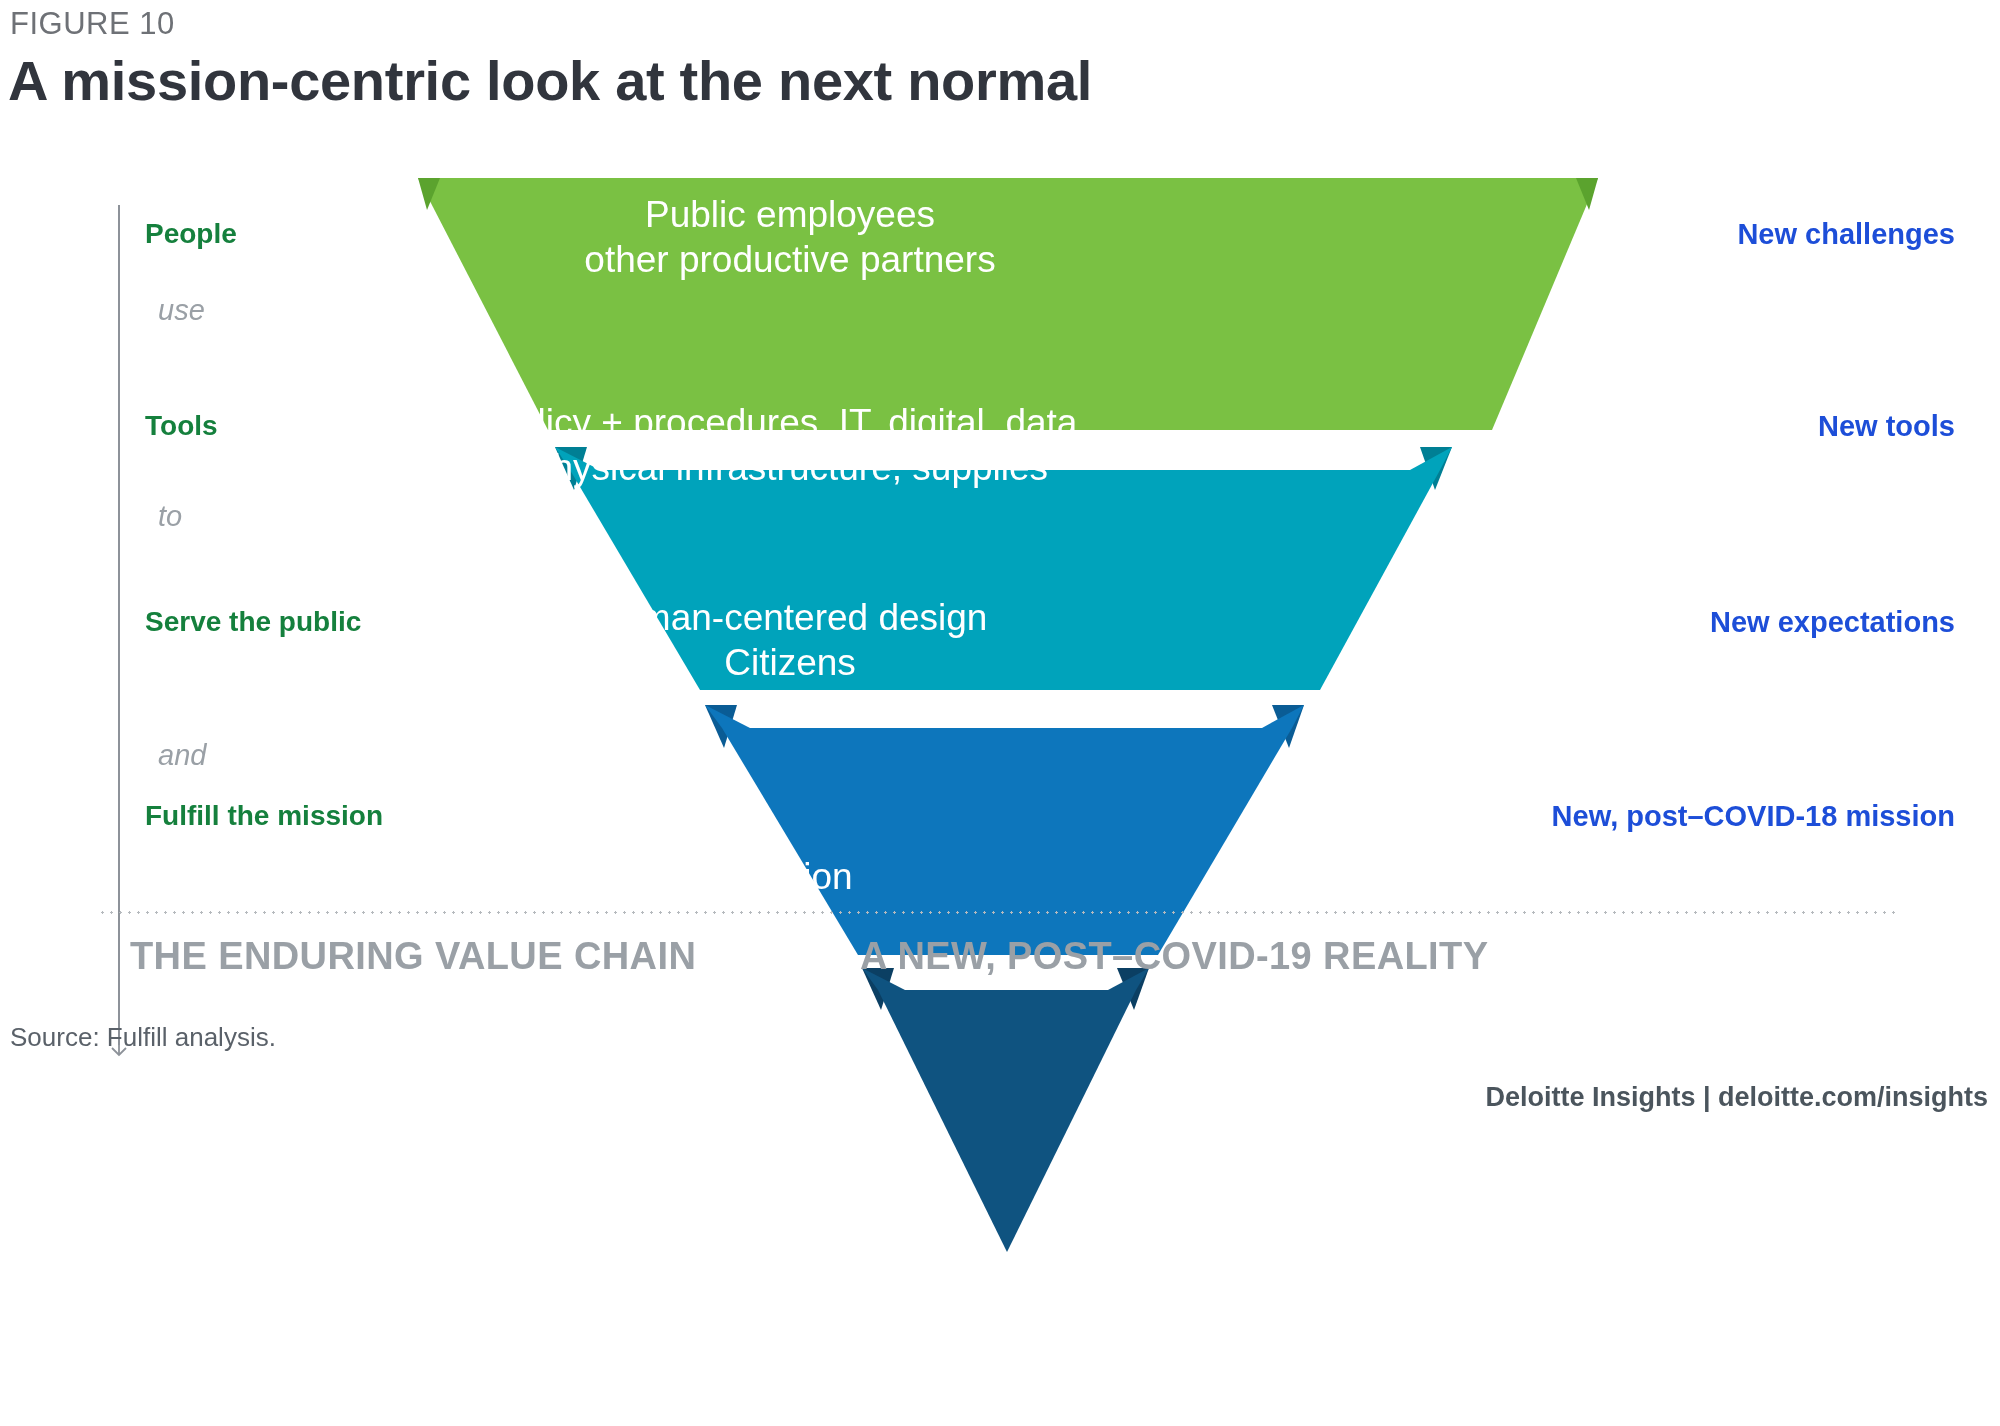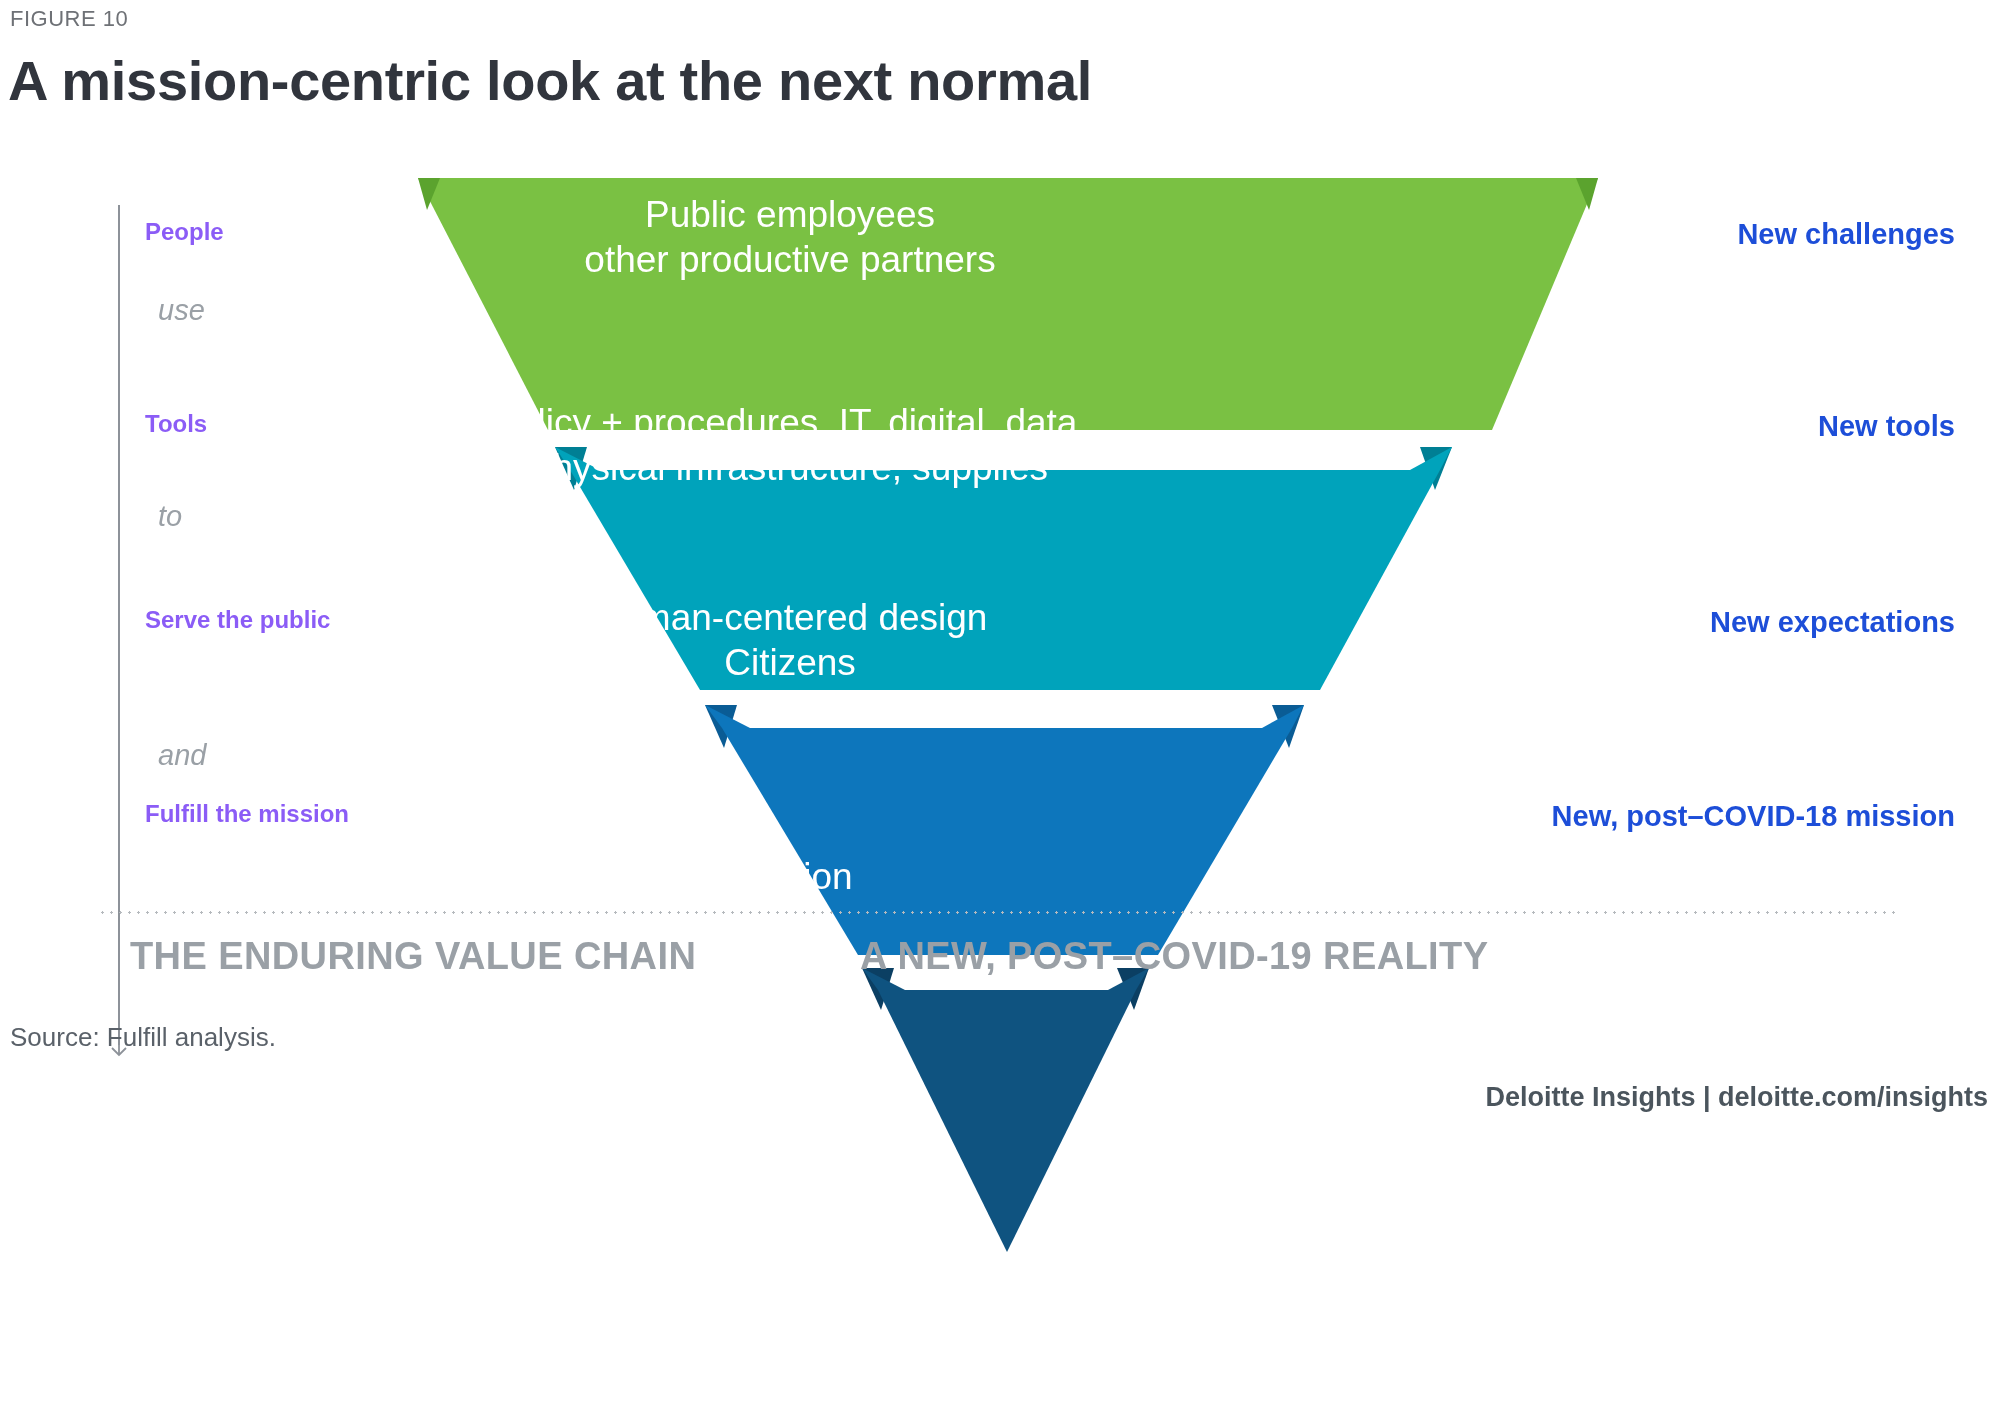--- a/index.html
+++ b/index.html
@@ -8,21 +8,21 @@
     background:#ffffff;
     font-family:"Liberation Sans", sans-serif;
     color:#4b555d;
     position:relative;
     overflow:hidden;
   }
 
   
   #figure-label{
     position:absolute; left:10px; top:6px;
-    font-size:22px; letter-spacing:.5px;
+    font-size:31px; letter-spacing:.5px;
     color:#6e7176; font-weight:400;
   }
   #page-title{
     position:absolute; left:8px; top:48px;
     font-size:56px; font-weight:bold;
     color:#31353d; letter-spacing:-.3px;
     white-space:nowrap;
   }
 
   
@@ -49,22 +49,22 @@
   
   #left-axis{
     position:absolute; left:118px; top:205px;
     width:2px; height:840px; background:#8d9299;
   }
   #left-axis-arrow{
     position:absolute; left:108px; top:1036px;
     width:22px; height:22px;
   }
   .left-label{
-    position:absolute; font-weight:bold; font-size:24px;
-    color:#8b5cf6; white-space:nowrap;
+    position:absolute; font-weight:bold; font-size:28px;
+    color:#15803d; white-space:nowrap;
   }
   .left-connector{
     position:absolute; font-style:italic; font-size:29px;
     color:#9aa0a6; font-weight:400; white-space:nowrap;
   }
   #left-label-people { left:145px; top:218px; }
   #left-conn-use     { left:158px; top:294px;text-align:center; }
   #left-label-tools  { left:145px; top:410px; }
   #left-conn-to      { left:158px; top:500px; }
   #left-label-serve  { left:145px; top:606px; }

